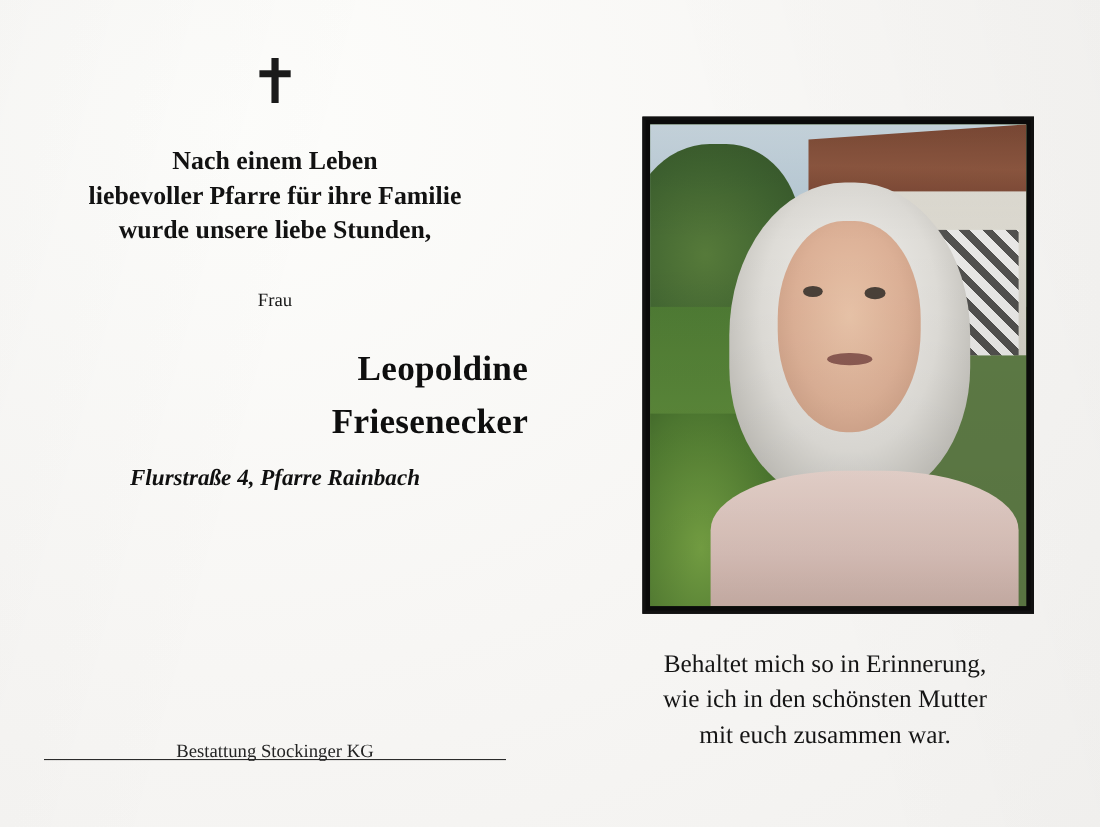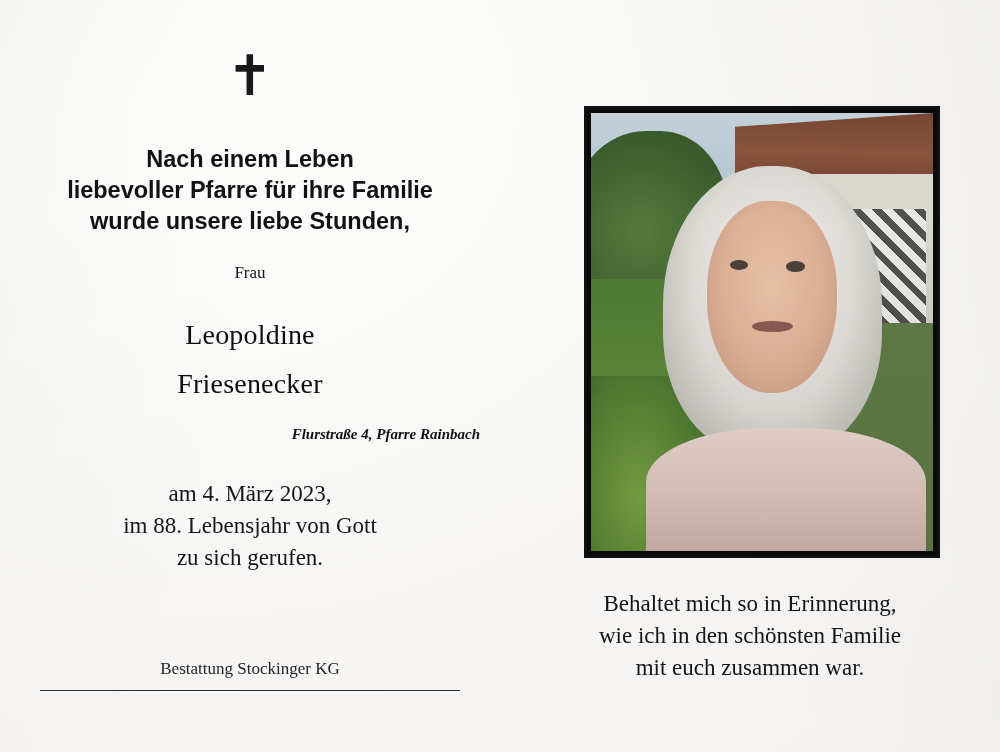--- a/index.html
+++ b/index.html
@@ -48,59 +48,59 @@
     font-size: 56px;
     line-height: 56px;
     color: #1a1a1a;
     font-family: "DejaVu Sans", sans-serif;
     letter-spacing: 0;
   }
   .intro {
     position: absolute;
     left: 30px;
     right: 30px;
-    top: 144px;
+    top: 132px;
     text-align: center;
     font-weight: bold;
     font-size: 23.5px;
     line-height: 31px;
     color: #121212;
-    font-family: Liberation Sans, sans-serif;
+    font-family: Liberation Serif, serif;
   }
   .frau {
     position: absolute;
     left: 30px;
     right: 30px;
     top: 258px;
     text-align: center;
     font-size: 17px;
     line-height: 30px;
     color: #161616;
   }
   .name {
     position: absolute;
     left: 20px;
     right: 20px;
     top: 310px;
-    text-align: center;
-    font-weight: normal;
-    font-size: 28px;
+    text-align: right;
+    font-weight: bold;
+    font-size: 32px;
     line-height: 49px;
     letter-spacing: 0.2px;
     color: #0e0e0e;
   }
   .address {
     position: absolute;
     left: 20px;
     right: 20px;
     top: 420px;
-    text-align: right;
+    text-align: center;
     font-style: italic;
     font-weight: bold;
-    font-size: 15px;
+    font-size: 21px;
     line-height: 28px;
     color: #101010;
   }
   .death-info {
     position: absolute;
     left: 30px;
     right: 30px;
     top: 478px;
     text-align: center;
     font-size: 23px;
@@ -112,21 +112,21 @@
     left: 40px;
     width: 420px;
     top: 690px;
     height: 1px;
     background: #2b2b2b;
   }
   .undertaker {
     position: absolute;
     left: 30px;
     width: 440px;
-    top: 657px;
+    top: 671px;
     text-align: center;
     font-size: 17px;
     line-height: 24px;
     color: #242424;
   }
 
   
   .right-col {
     position: absolute;
     left: 500px;
@@ -257,25 +257,20 @@
 
     <div class="frau">Frau</div>
 
     <div class="name">
       <div>Leopoldine</div>
       <div>Friesenecker</div>
     </div>
 
     <div class="address">Flurstraße 4, Pfarre Rainbach</div>
 
-    <div class="death-info">
-      <div>am 4. März 2023,</div>
-      <div>im 88. Lebensjahr von Gott</div>
-      <div>zu sich gerufen.</div>
-    </div>
 
     <div class="divider"></div>
     <div class="undertaker">Bestattung Stockinger KG</div>
   </div>
 
   <div class="right-col">
     <div class="photo-frame">
       <div class="photo">
         <div class="ph-sky"></div>
         <div class="ph-roof"></div>
@@ -289,17 +284,17 @@
         <div class="ph-face"></div>
         <div class="ph-eye-l"></div>
         <div class="ph-eye-r"></div>
         <div class="ph-mouth"></div>
         <div class="ph-shade"></div>
       </div>
     </div>
 
     <div class="memorial-text">
       <div>Behaltet mich so in Erinnerung,</div>
-      <div>wie ich in den schönsten Familie</div>
+      <div>wie ich in den schönsten Mutter</div>
       <div>mit euch zusammen war.</div>
     </div>
   </div>
 </div>
 
 </body></html>

